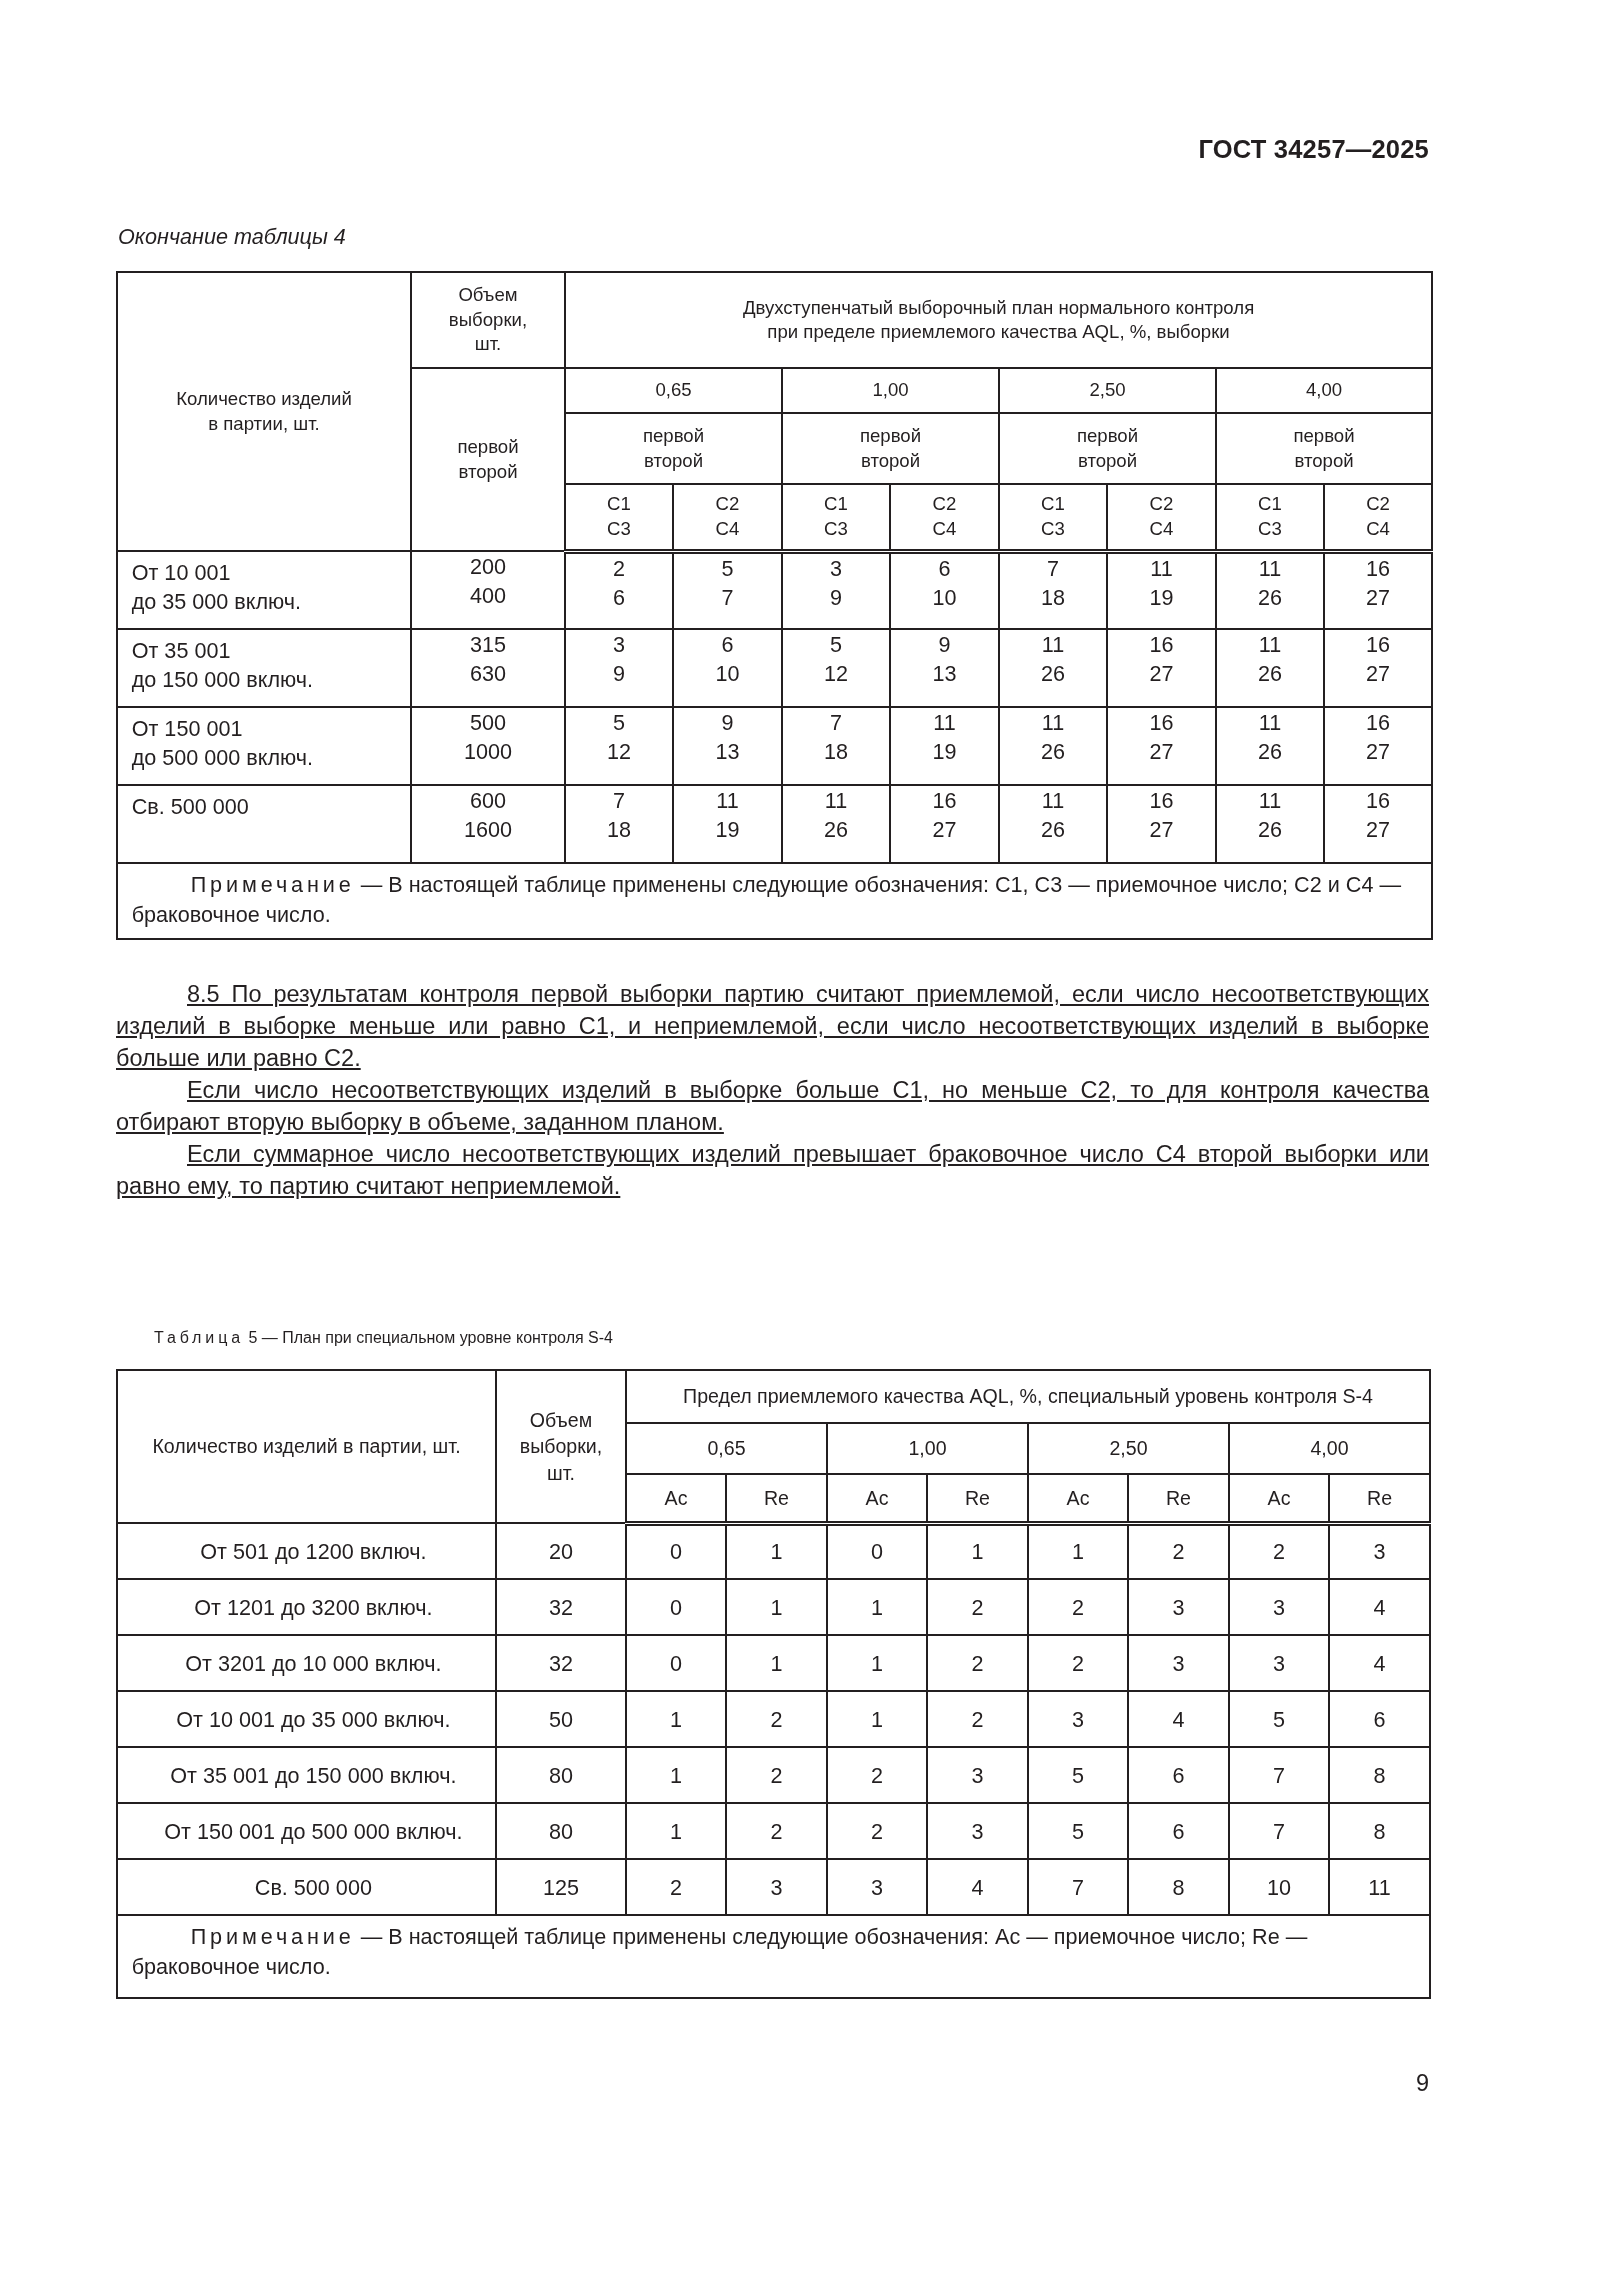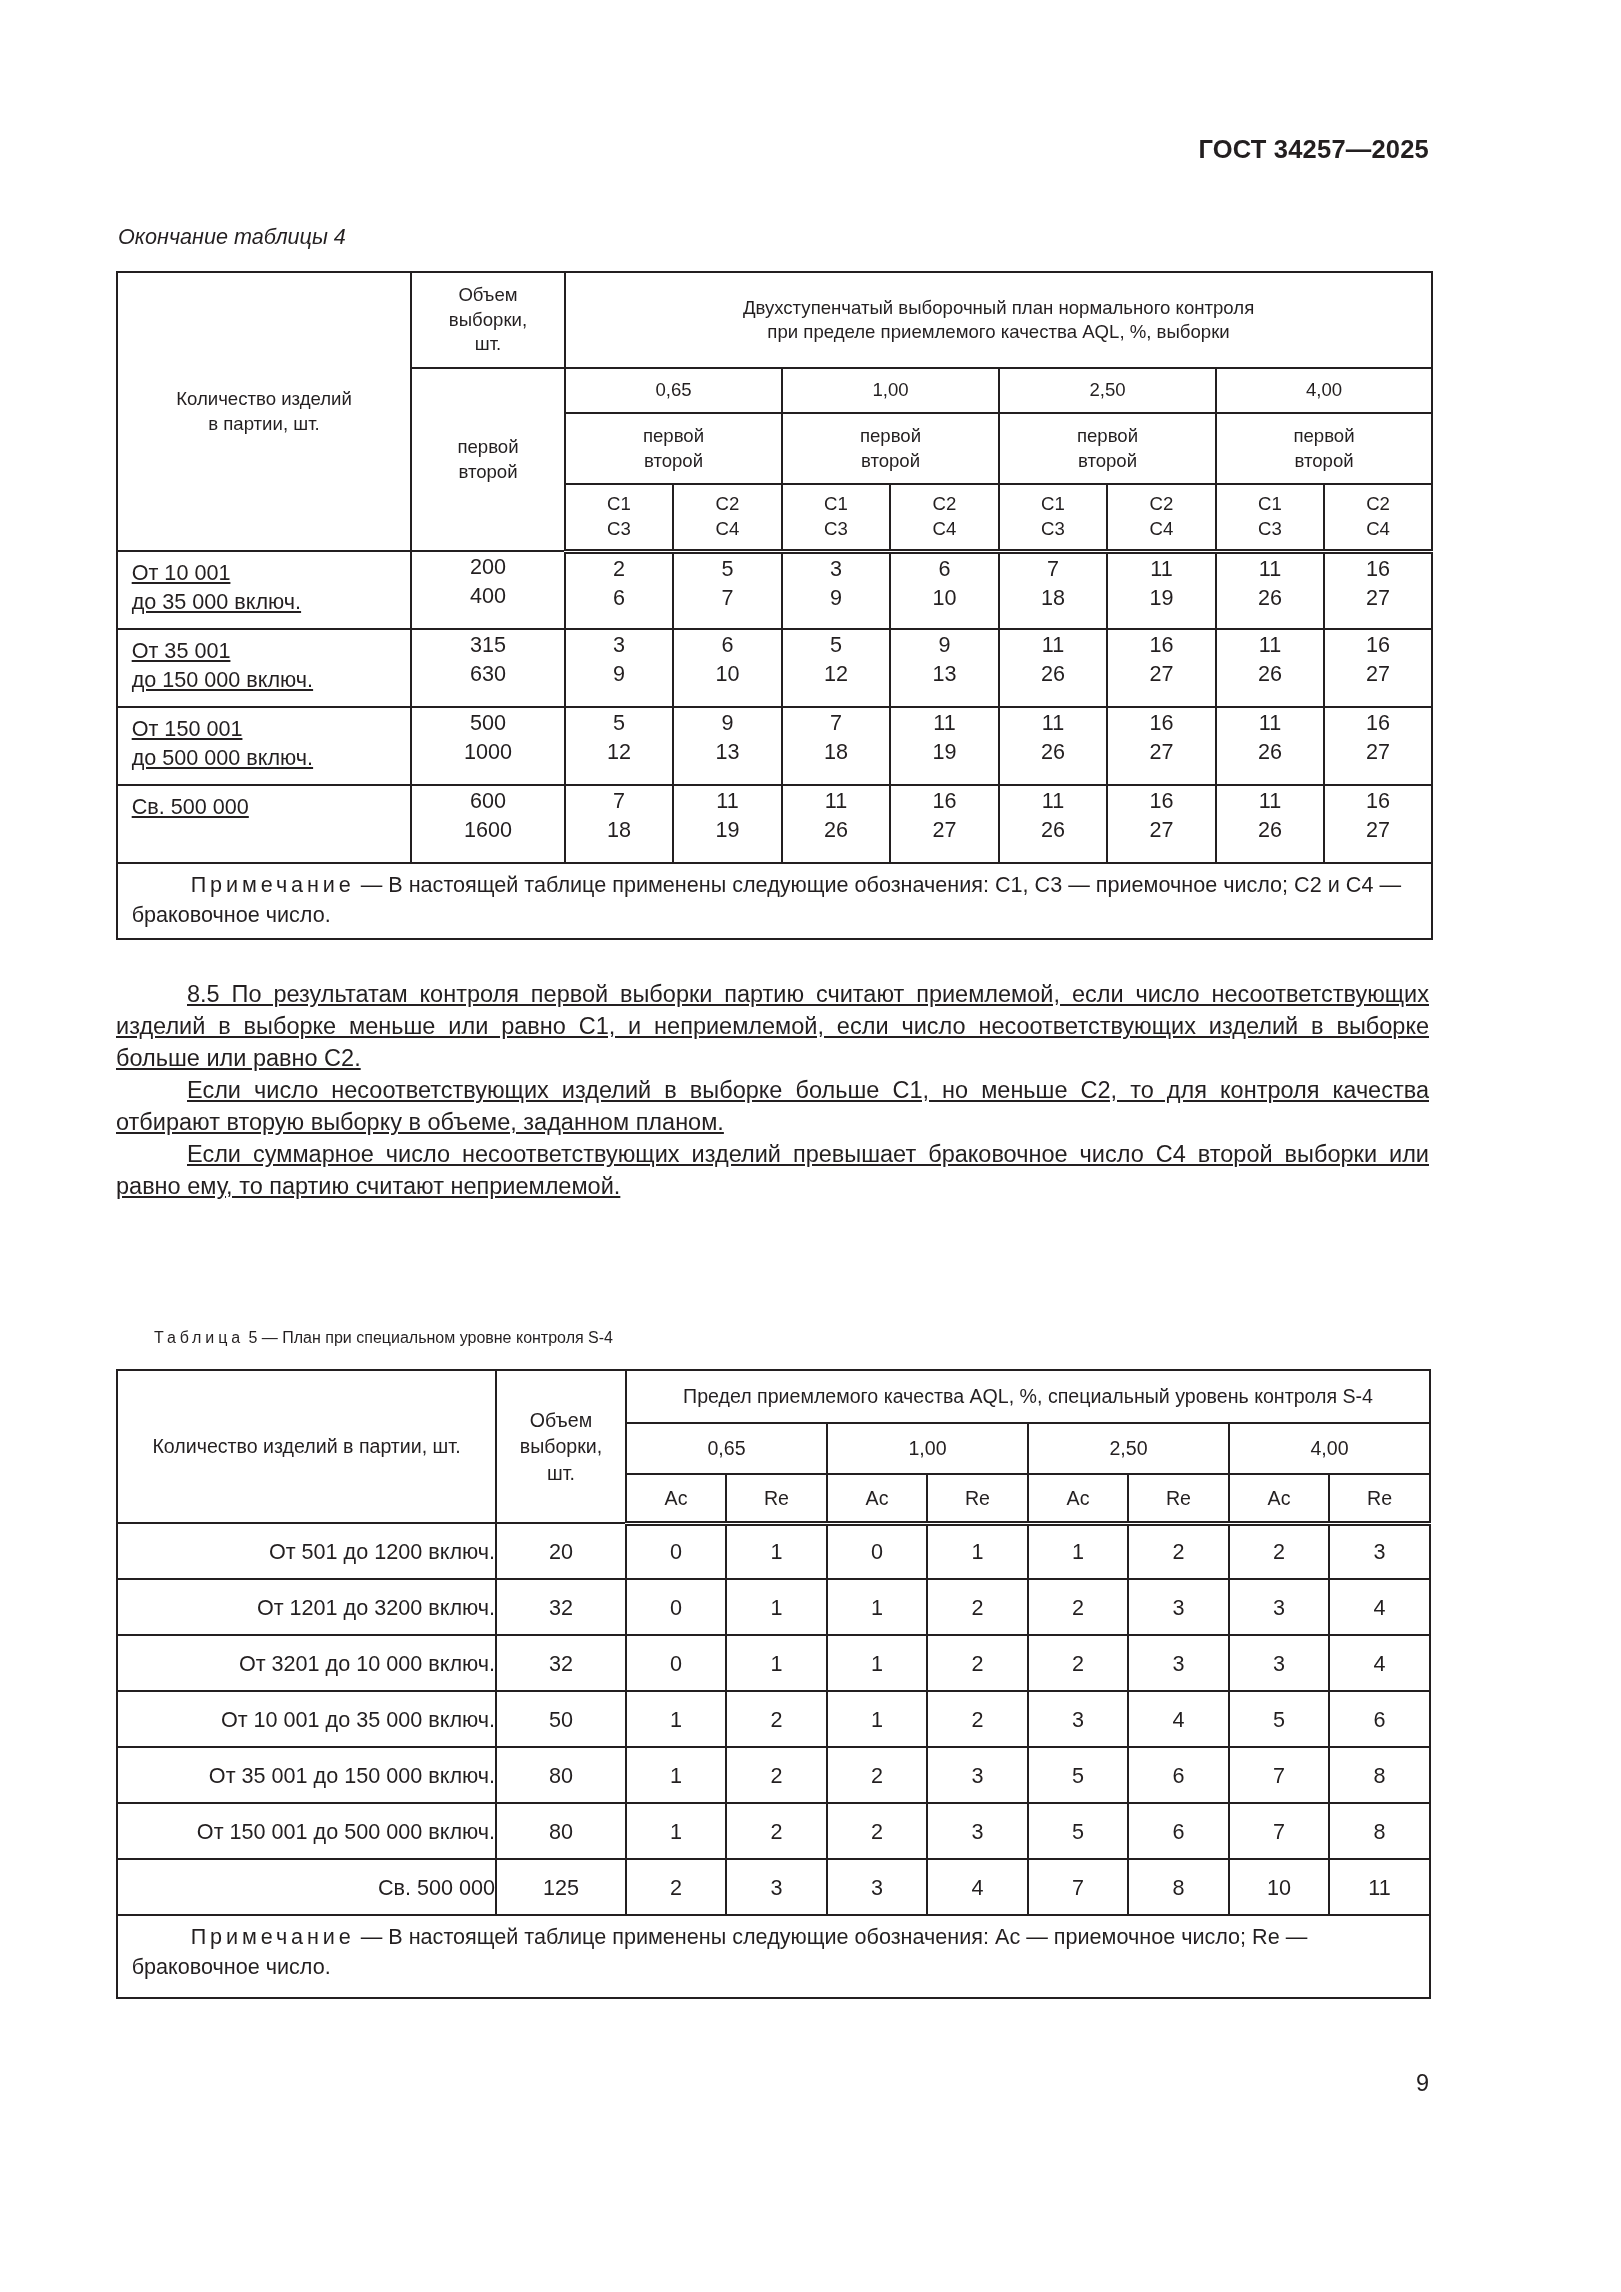--- a/index.html
+++ b/index.html
@@ -17,21 +17,21 @@
   }
   table.grid {
     position: absolute; border-collapse: collapse; table-layout: fixed;
     left: 116px; width: 1313px; font-size: 21.6px; color: #231f20;
   }
   table.grid td, table.grid th {
     border: 2px solid #231f20; padding: 0; font-weight: normal;
     text-align: center; vertical-align: middle; line-height: 29px;
   }
   table.grid th { font-size: 18.6px; line-height: 24.5px; }
-  table.grid .left { text-align: left; padding-left: 13.7px; vertical-align: top; padding-top: 5.9px; text-decoration: underline; }
+  table.grid .left { text-align: left; padding-left: 13.7px; vertical-align: top; padding-top: 5.9px; }
   table.grid .top { vertical-align: top; padding-top: 0; }
   table.grid tr.dbl-bottom > * { border-bottom: 5.9px double #231f20; }
   table.grid .note {
     text-align: left; padding: 5.9px 13.7px 5.9px 13.7px; font-size: 21.6px; line-height: 30px; vertical-align: top;
   }
   .spaced { letter-spacing: 3.9px; }
   .indent { display: inline-block; width: 59px; }
 
   #t4 { top: 271px; }
   #t4 .r-title { height: 96px; }
@@ -39,21 +39,21 @@
   #t4 .r-sample { height: 71px; }
   #t4 .r-c { height: 67px; }
   #t4 .r-data { height: 78px; }
   #t4 .r-note { height: 76px; }
 
   #t5 { top: 1369px; font-size: 21.6px; }
   #t5 .r-title { height: 53px; }
   #t5 .r-aql { height: 51px; }
   #t5 .r-acre { height: 49px; }
   #t5 .r-data { height: 56px; }
-  #t5 td.left5 { text-align: right; padding-left: 13.7px; }
+  #t5 td.left5 { text-align: center; padding-left: 13.7px; }
   #t5 .r-note { height: 83px; padding-left: 25px; }
   #t5 th.big { font-size: 19.6px; line-height: 26.5px; }
 
   .para {
     position: absolute; left: 116px; width: 1313px; font-size: 23.5px; line-height: 32px;
     text-align: justify; color: #231f20;
   }
   .para p { margin: 0; text-indent: 71px; }
   .caption5 { left: 118px; top: 1329px; font-size: 16px; margin-left: 36px; }
   .pagenum { left: 1372px; width: 57px; text-align: right; top: 2070px; font-size: 23.5px; }

